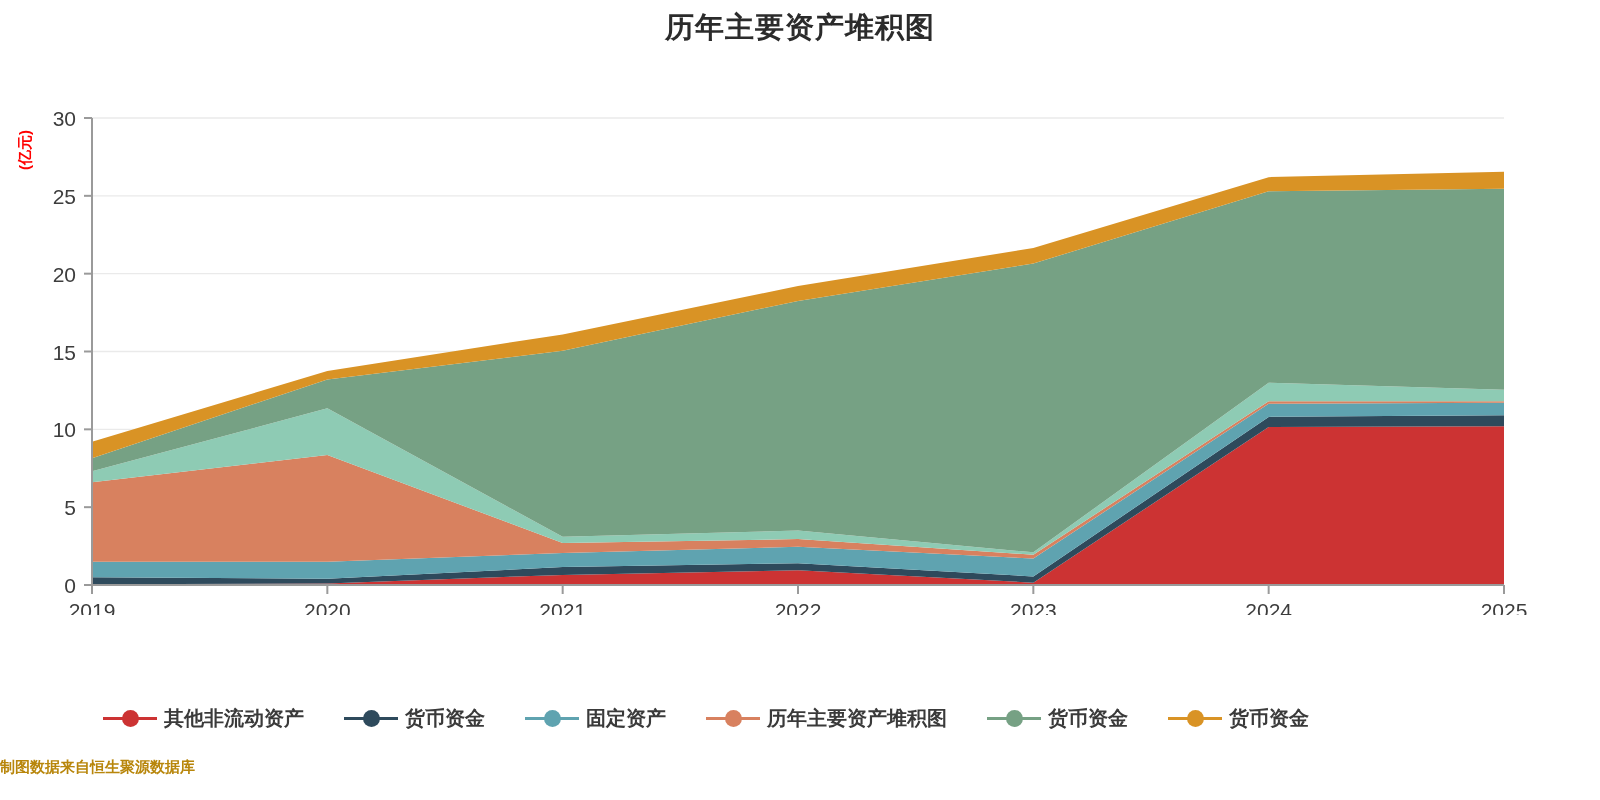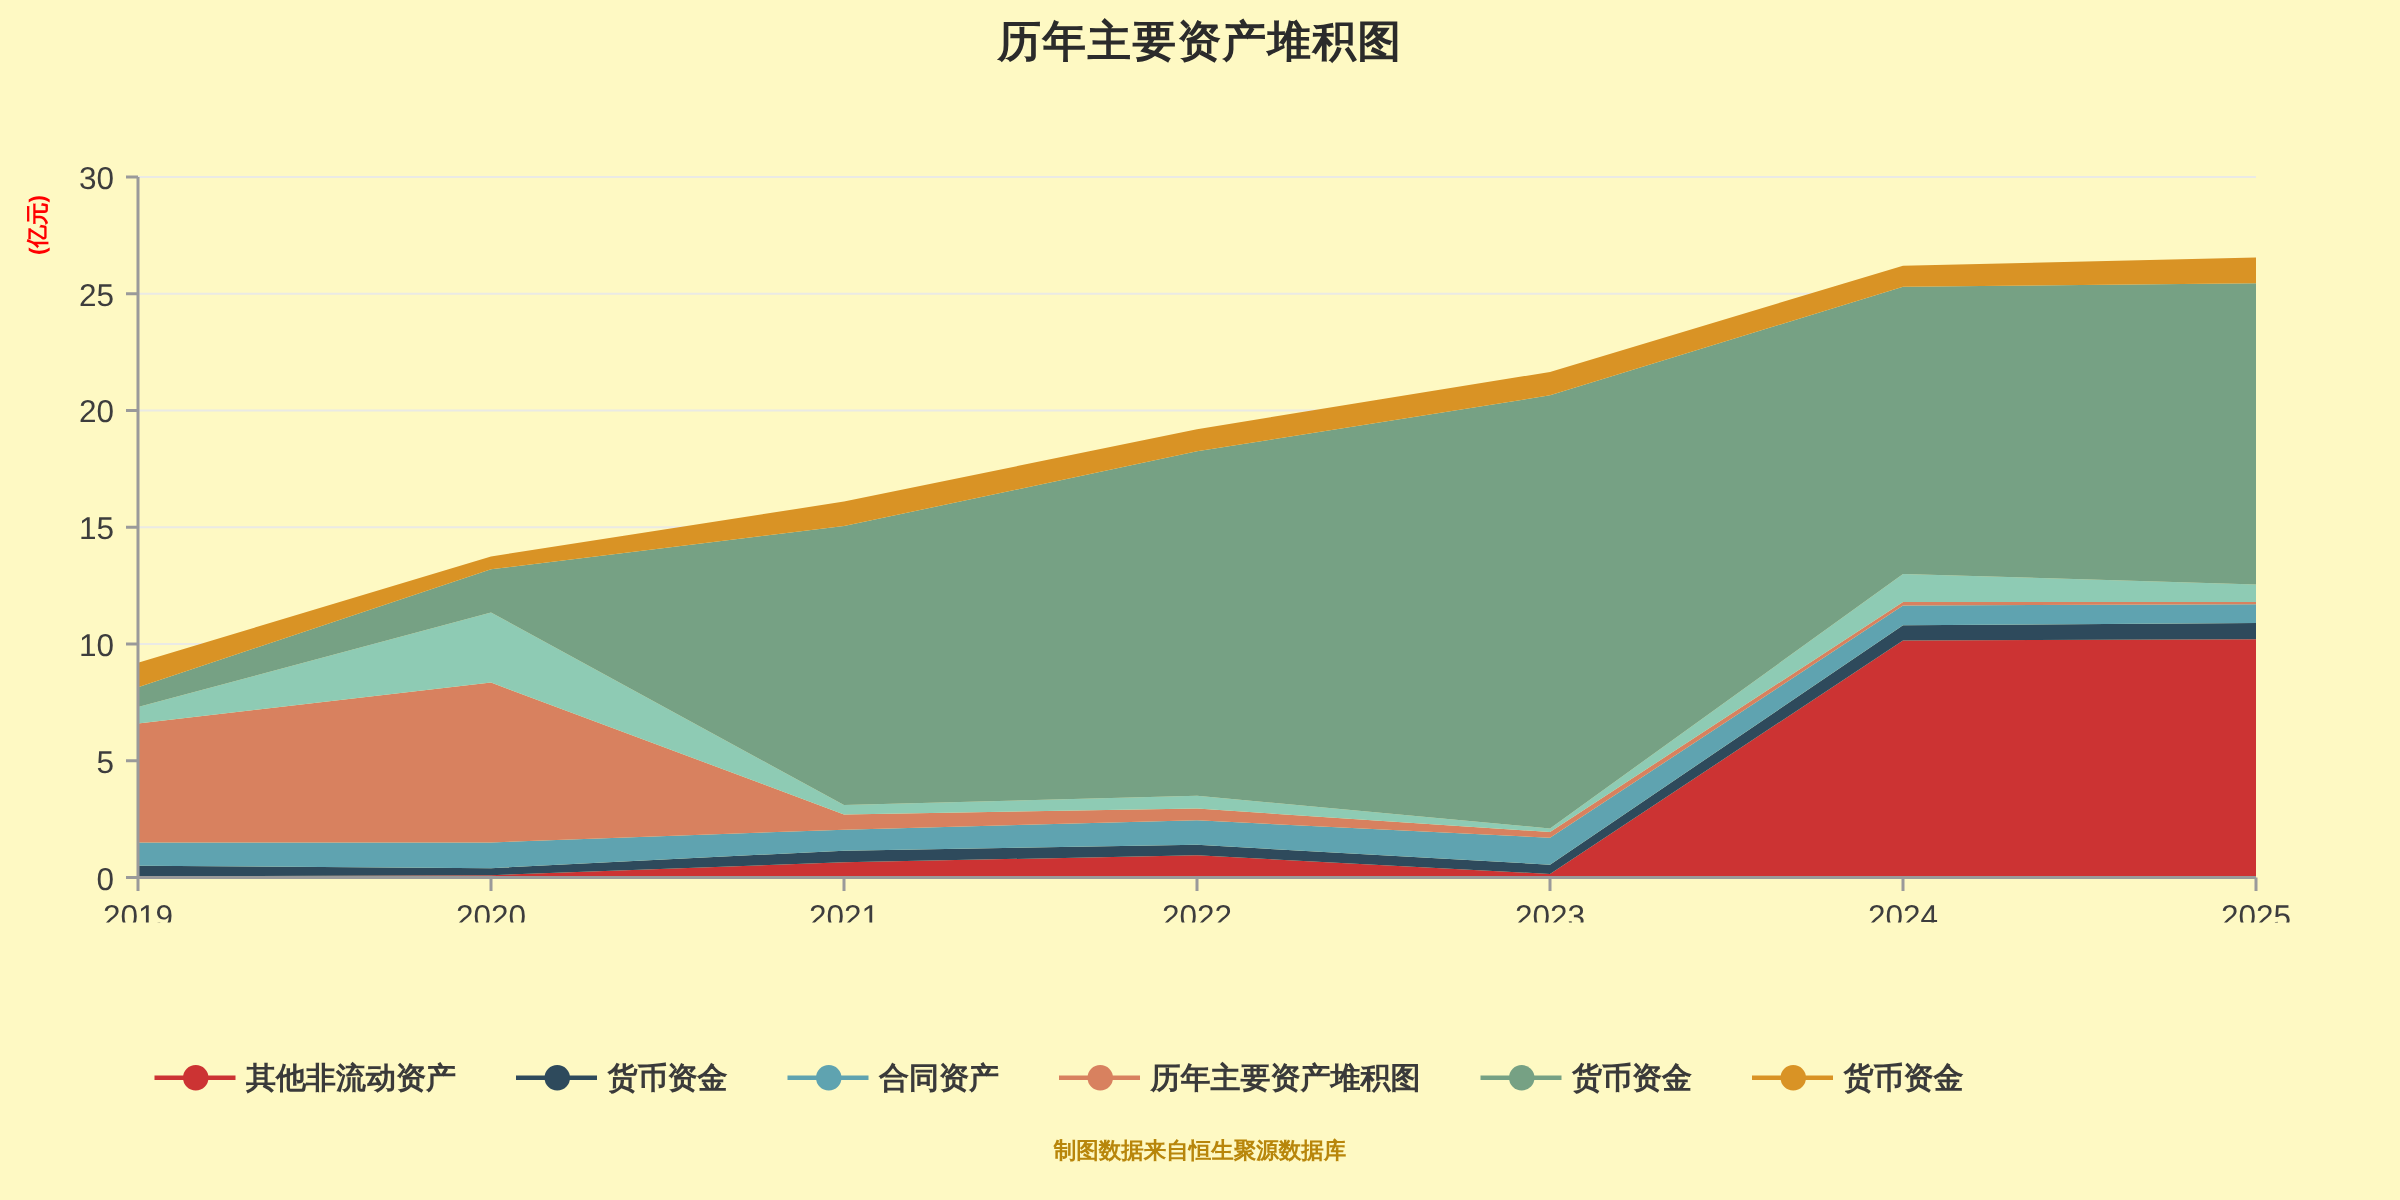--- a/index.html
+++ b/index.html
@@ -1,17 +1,17 @@
 <!DOCTYPE html>
 <html><head>
 <meta charset="utf-8">
 <style>
   html,body{margin:0;padding:0;background:#000;}
   body{width:1600px;height:800px;overflow:hidden;font-family:"Liberation Sans","DejaVu Sans",sans-serif;}
-  #root{position:relative;width:1600px;height:800px;background:#fef9c3;}
+  #root{position:relative;width:1600px;height:800px;background:#ffffff;}
 
   #chart-title{
     position:absolute;left:0;top:8px;width:1600px;text-align:center;
     color:#2b2b2b;font-size:29px;font-weight:bold;letter-spacing:1px;
   }
 
   #plot-wrap{position:absolute;left:0;top:95px;width:1600px;height:520px;}
   svg#plot{display:block;}
 
   .axis-tick-label{fill:#3d3d3d;font-size:21px;font-family:"Liberation Sans",sans-serif;}
@@ -21,21 +21,21 @@
     position:absolute;left:0;top:695px;width:1412px;height:46px;
     display:flex;align-items:center;justify-content:center;gap:12px;
   }
   .legend-item{display:flex;align-items:center;margin:0 14px;}
   .legend-marker{position:relative;width:54px;height:18px;display:flex;align-items:center;justify-content:center;}
   .legend-line{position:absolute;left:0;top:8px;width:54px;height:2.5px;}
   .legend-dot{position:relative;width:17px;height:17px;border-radius:50%;}
   .legend-label{margin-left:7px;color:#3a3a3a;font-size:20px;font-weight:bold;white-space:nowrap;}
 
   #footer-note{
-    position:absolute;left:0;top:758px;width:1600px;text-align:center;
+    position:absolute;left:0;top:758px;width:1600px;
     color:#b8860b;font-size:15px;font-weight:bold;
   }
 </style>
 </head>
 <body>
 
 <div id="root">
 
   <div id="chart-title">历年主要资产堆积图</div>
 
@@ -102,21 +102,21 @@
           <span class="legend-line" style="background: rgb(46, 74, 92);"></span>
           <span class="legend-dot" style="background: rgb(46, 74, 92);"></span>
         </span>
         <span class="legend-label">货币资金</span>
       </div>
       <div class="legend-item">
         <span class="legend-marker">
           <span class="legend-line" style="background: rgb(95, 163, 176);"></span>
           <span class="legend-dot" style="background: rgb(95, 163, 176);"></span>
         </span>
-        <span class="legend-label">合同资产</span>
+        <span class="legend-label">固定资产</span>
       </div>
       <div class="legend-item">
         <span class="legend-marker">
           <span class="legend-line" style="background: rgb(216, 129, 95);"></span>
           <span class="legend-dot" style="background: rgb(216, 129, 95);"></span>
         </span>
         <span class="legend-label">历年主要资产堆积图</span>
       </div>
       <div class="legend-item">
         <span class="legend-marker">

